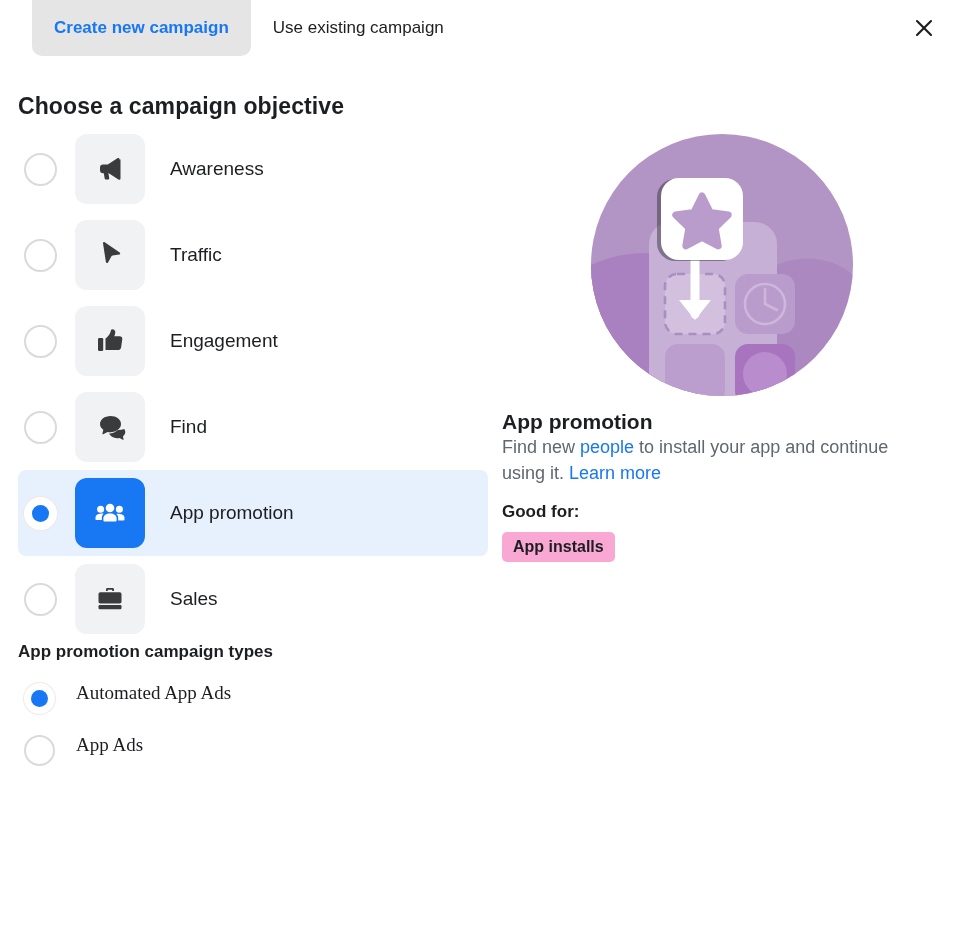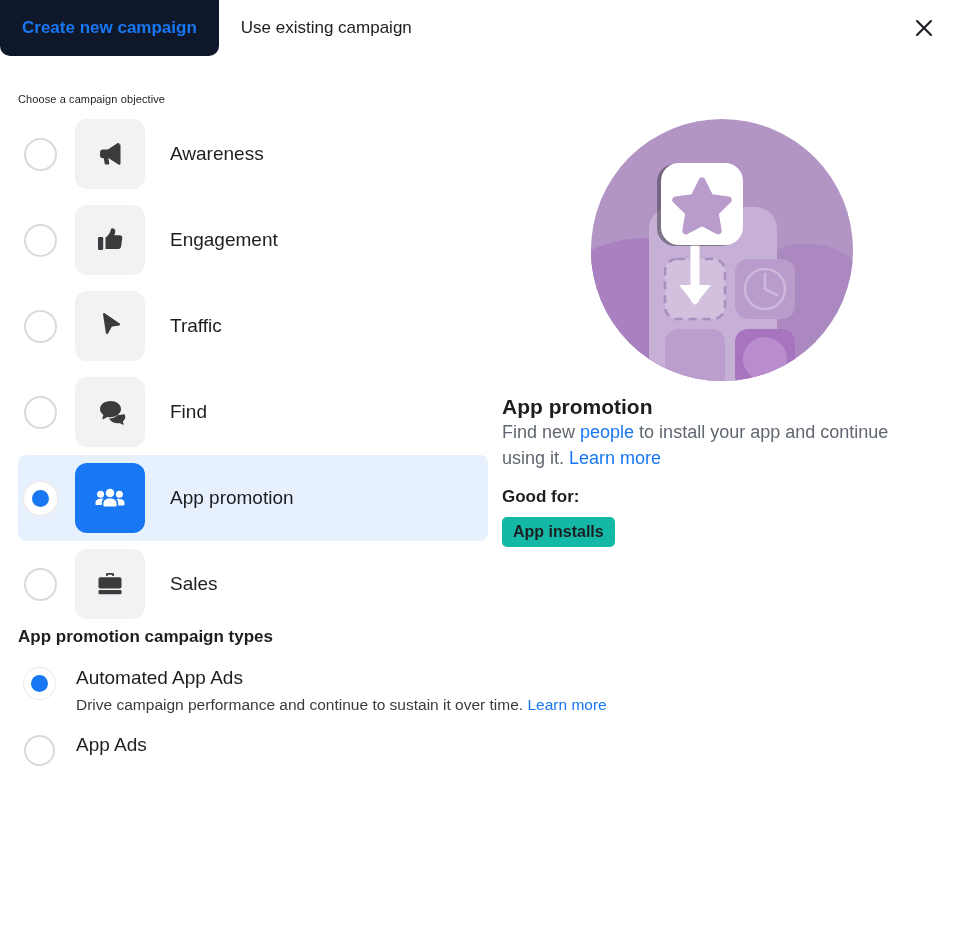--- a/index.html
+++ b/index.html
@@ -23,42 +23,43 @@
     align-items: center;
     padding: 0 22px;
     font-size: 17px;
     font-weight: 400;
     color: #1c1e21;
     cursor: pointer;
     white-space: nowrap;
     border-radius: 0 0 10px 10px;
   }
   .tab.active {
-    background: #0f172a;
+    background: #e5e5e5;
     color: #1877f2;
     font-weight: 700;
+    margin-left: 32px;
   }
   .close-btn {
     position: absolute;
     right: 16px;
     top: 8px;
     width: 40px; height: 40px;
     display: flex; align-items: center; justify-content: center;
     cursor: pointer;
     border-radius: 50%;
     color: #1c1e21;
   }
   .close-btn svg { display: block; }
 
   
   .content { position: relative; padding: 0 18px; }
 
   .section-title {
-    font-size: 11px;
-    font-weight: 400;
+    font-size: 23px;
+    font-weight: 700;
     color: #1c1e21;
     margin-top: 37px;
     letter-spacing: .1px;
   }
 
   .body-cols {
     display: flex;
     margin-top: 6px;
   }
   .left-col { width: 470px; flex: 0 0 470px; }
@@ -144,21 +145,21 @@
 
   .goodfor {
     font-size: 17px;
     font-weight: 700;
     margin-top: 16px;
     color: #1c1e21;
   }
   .chips { margin-top: 10px; }
   .chip {
     display: inline-block;
-    background: #14b8a6;
+    background: #f9a8d4;
     border-radius: 5px;
     padding: 6px 11px;
     font-size: 16px;
     font-weight: 700;
     color: #1c1e21;
     margin-bottom: 12px;
   }
 
   
   .bottom { }
@@ -189,21 +190,21 @@
   }
   .type-radio.on::after {
     content: "";
     position: absolute;
     left: 50%; top: 50%;
     width: 17px; height: 17px;
     margin: -8.5px 0 0 -8.5px;
     border-radius: 50%;
     background: #1877f2;
   }
-  .type-text { margin-left: 21px; }
+  .type-text { margin-left: 21px; font-family: Liberation Serif, serif; }
   .type-name {
     font-size: 19px;
     color: #1c1e21;
     line-height: 1.25;
   }
   .type-sub {
     font-size: 15.5px;
     color: #3a3b3c;
     margin-top: 6px;
   }
@@ -243,35 +244,35 @@
             <path d="M25.5 6.4c0-1.1-1.2-1.7-2.1-1.1l-9.6 6.3H9.2A3.2 3.2 0 0 0 6 14.8v2.3a3.2 3.2 0 0 0 3.2 3.2h.6l.9 5.1c.1.7.7 1.2 1.4 1.2h1.7c.9 0 1.6-.8 1.4-1.7l-.8-4.6h.4l9.6 6.3c.9.6 2.1 0 2.1-1.1V6.4z"></path>
           </svg>
         </div>
         <div class="obj-label">Awareness</div>
       </div>
 
       <div class="obj-row">
         <div class="radio"></div>
         <div class="icon-tile">
           <svg width="32" height="32" viewBox="0 0 32 32" fill="currentColor">
+            <path d="M9 4.2c0-.9 1-1.4 1.7-.9l15 10.2c.8.6.5 1.9-.5 2l-6.6.9c-.4.1-.8.3-1 .7l-3.6 6.3c-.5.9-1.9.7-2.1-.3L9 4.2z"></path>
+          </svg>
+        </div>
+        <div class="obj-label">Traffic</div>
+      </div>
+
+      <div class="obj-row">
+        <div class="radio"></div>
+        <div class="icon-tile">
+          <svg width="32" height="32" viewBox="0 0 32 32" fill="currentColor">
             <rect x="4" y="13" width="5.2" height="13" rx="1.2"></rect>
             <path d="M11.5 13.5c2.2-1.3 4.4-4.2 5-6.5.4-1.6.5-2.8 1.8-2.8 1.6 0 3 1.2 3 3.1 0 1.4-.5 2.7-1 3.9h5.4c1.6 0 2.8 1.3 2.6 2.8l-1.2 8.5c-.2 1.5-1.5 2.6-3 2.6h-12.6V13.5z"></path>
           </svg>
         </div>
         <div class="obj-label">Engagement</div>
-      </div>
-
-      <div class="obj-row">
-        <div class="radio"></div>
-        <div class="icon-tile">
-          <svg width="32" height="32" viewBox="0 0 32 32" fill="currentColor">
-            <path d="M9 4.2c0-.9 1-1.4 1.7-.9l15 10.2c.8.6.5 1.9-.5 2l-6.6.9c-.4.1-.8.3-1 .7l-3.6 6.3c-.5.9-1.9.7-2.1-.3L9 4.2z"></path>
-          </svg>
-        </div>
-        <div class="obj-label">Traffic</div>
       </div>
 
       <div class="obj-row">
         <div class="radio"></div>
         <div class="icon-tile">
           <svg width="32" height="32" viewBox="0 0 32 32" fill="currentColor">
             <path d="M16.5 5C10.7 5 6 8.6 6 13c0 2.3 1.3 4.3 3.3 5.8l-.9 3.9c-.1.5.4.8.8.6l4.3-2.4c.9.2 1.9.3 3 .3 5.8 0 10.5-3.6 10.5-8.2S22.3 5 16.5 5z"></path>
             <path d="M23.9 19.1c-2 2-5.2 3.3-8.7 3.5.9 2.6 4.1 4.6 8 4.6.8 0 1.6-.1 2.3-.2l3.3 1.8c.4.2.9-.1.8-.6l-.7-3c1.5-1.1 2.4-2.6 2.4-4.3 0-1.1-.4-2.1-1.1-3-1.7.6-3.6 1-5.6 1.1z"></path>
           </svg>
         </div>
@@ -358,23 +359,20 @@
     </div>
   </div>
 
   <div class="bottom">
     <div class="bottom-title">App promotion campaign types</div>
 
     <div class="type-row">
       <div class="type-radio on"></div>
       <div class="type-text">
         <div class="type-name">Automated App Ads</div>
-        <div class="type-sub">
-          <span>Drive campaign performance and continue to sustain it over time. </span><span class="lnk">Learn more</span>
-        </div>
       </div>
     </div>
 
     <div class="type-row">
       <div class="type-radio"></div>
       <div class="type-text">
         <div class="type-name">App Ads</div>
       </div>
     </div>
   </div>

